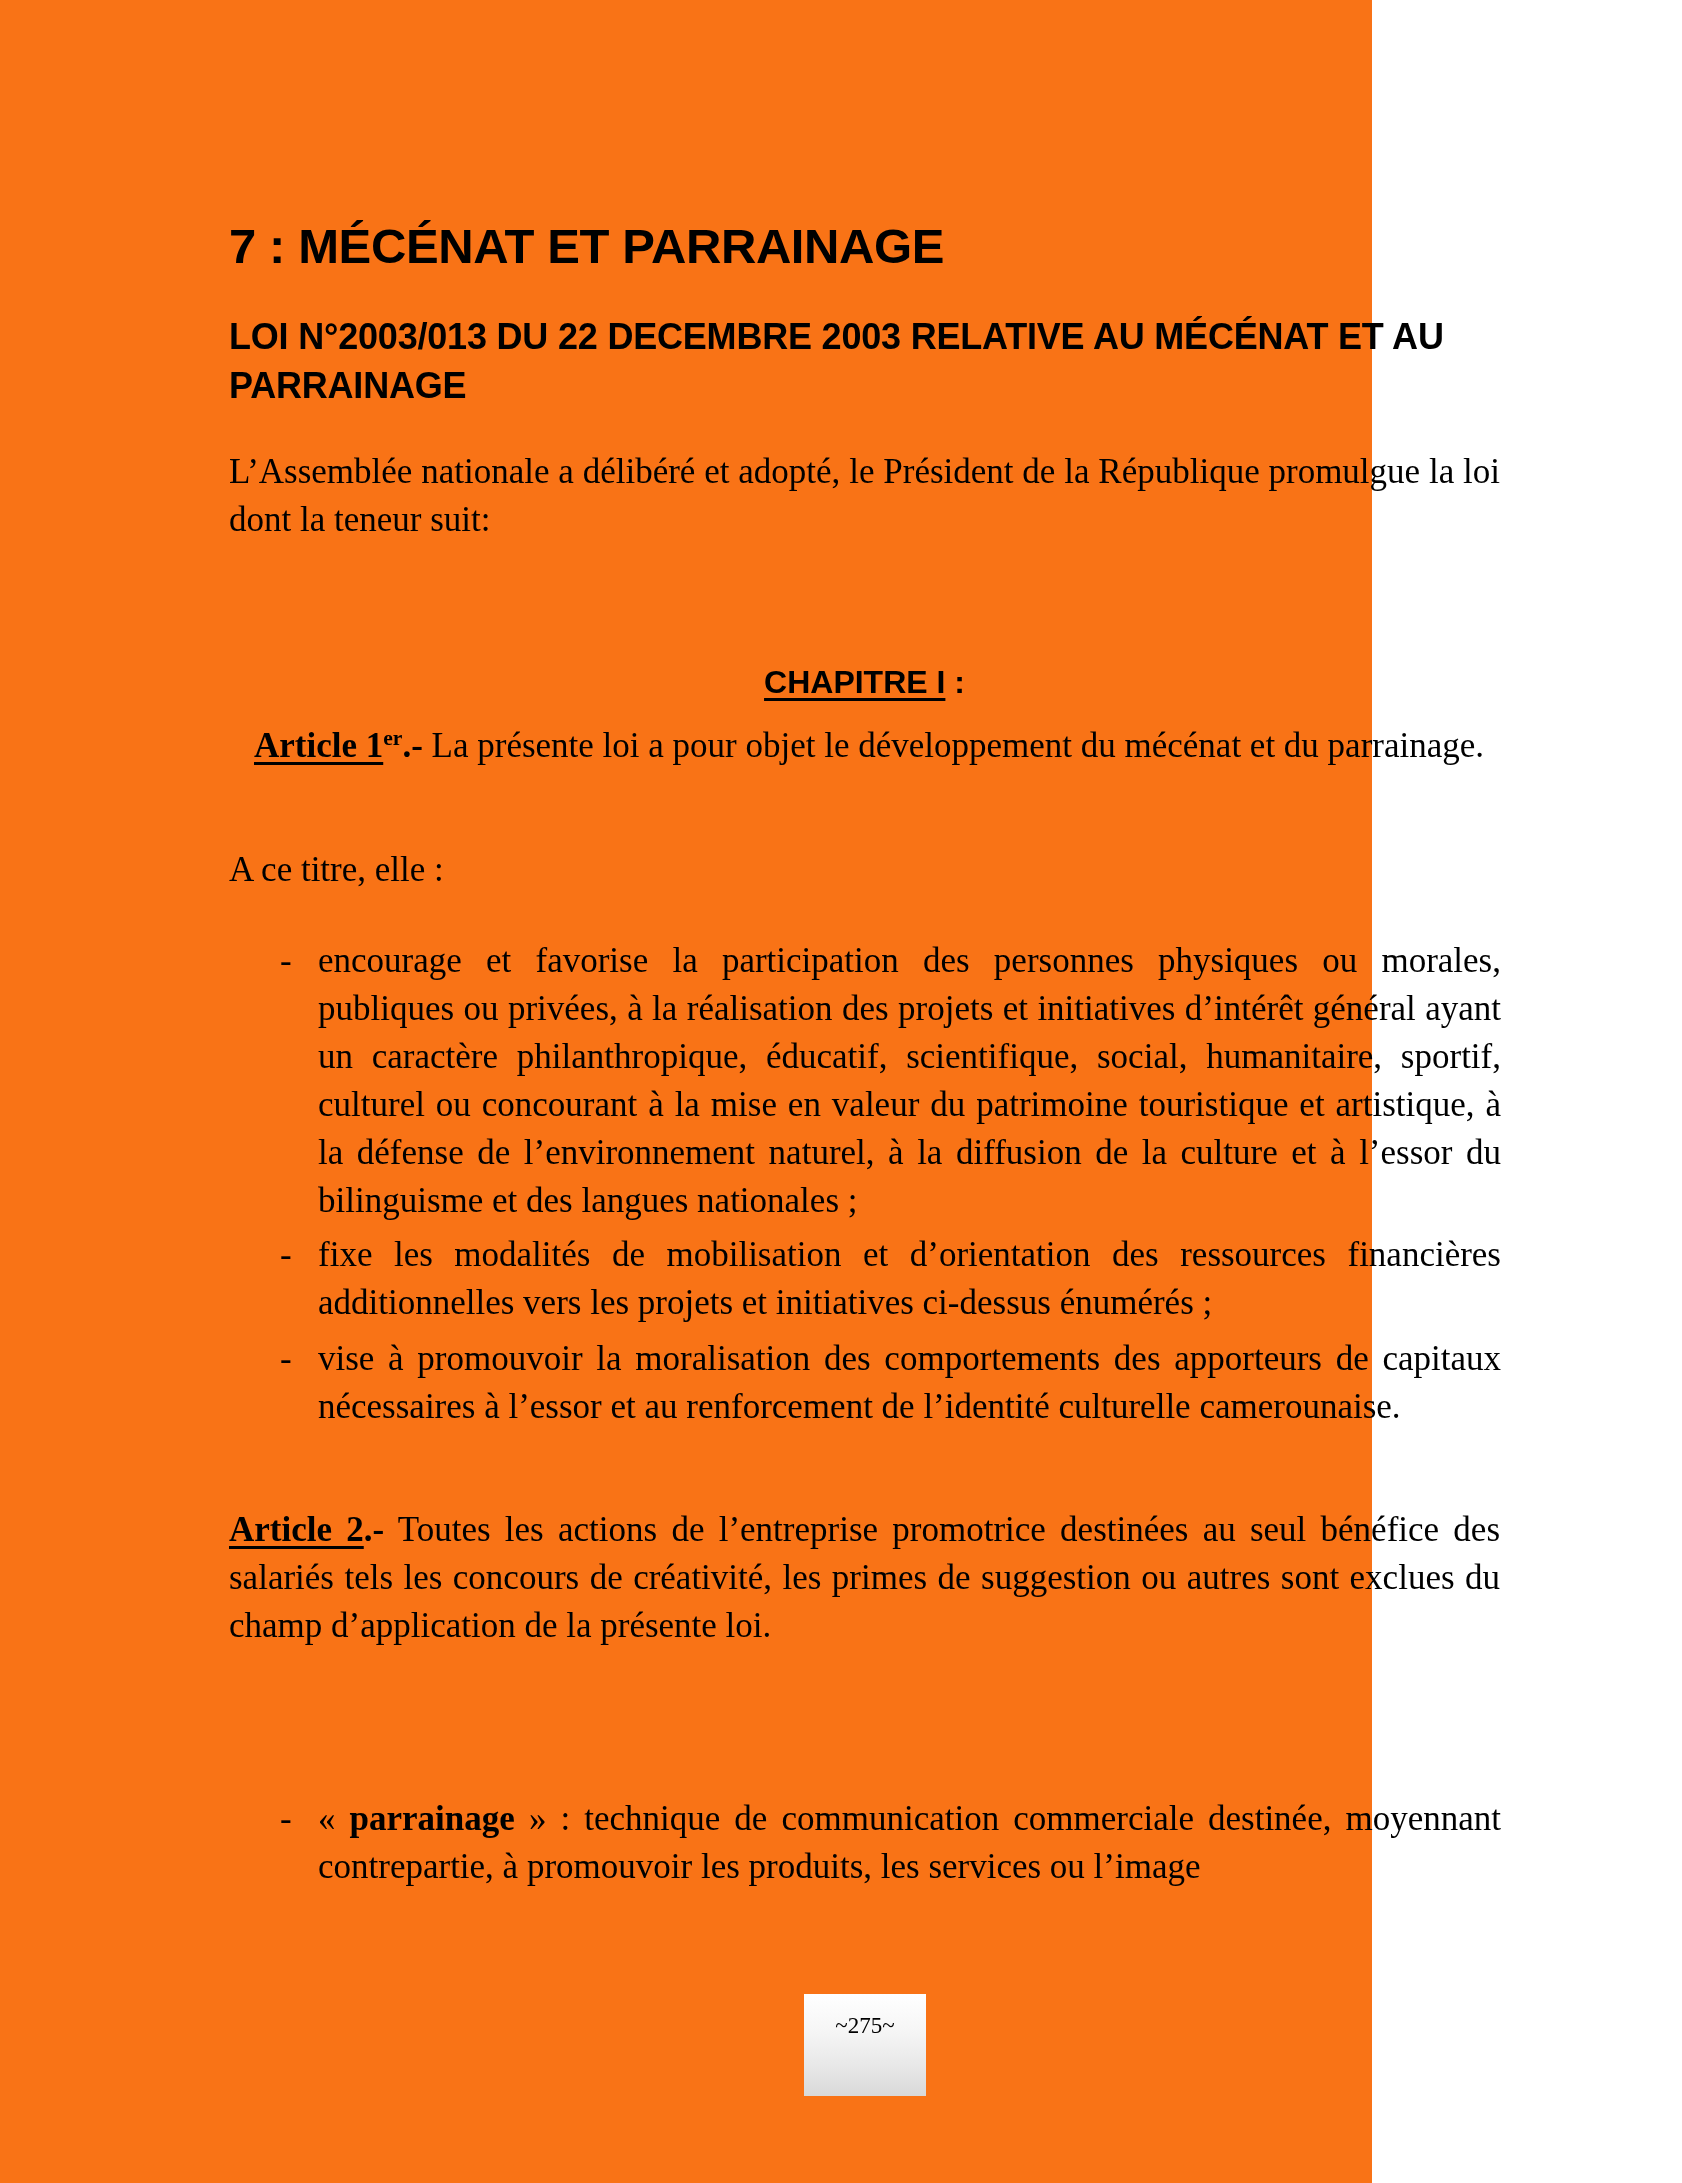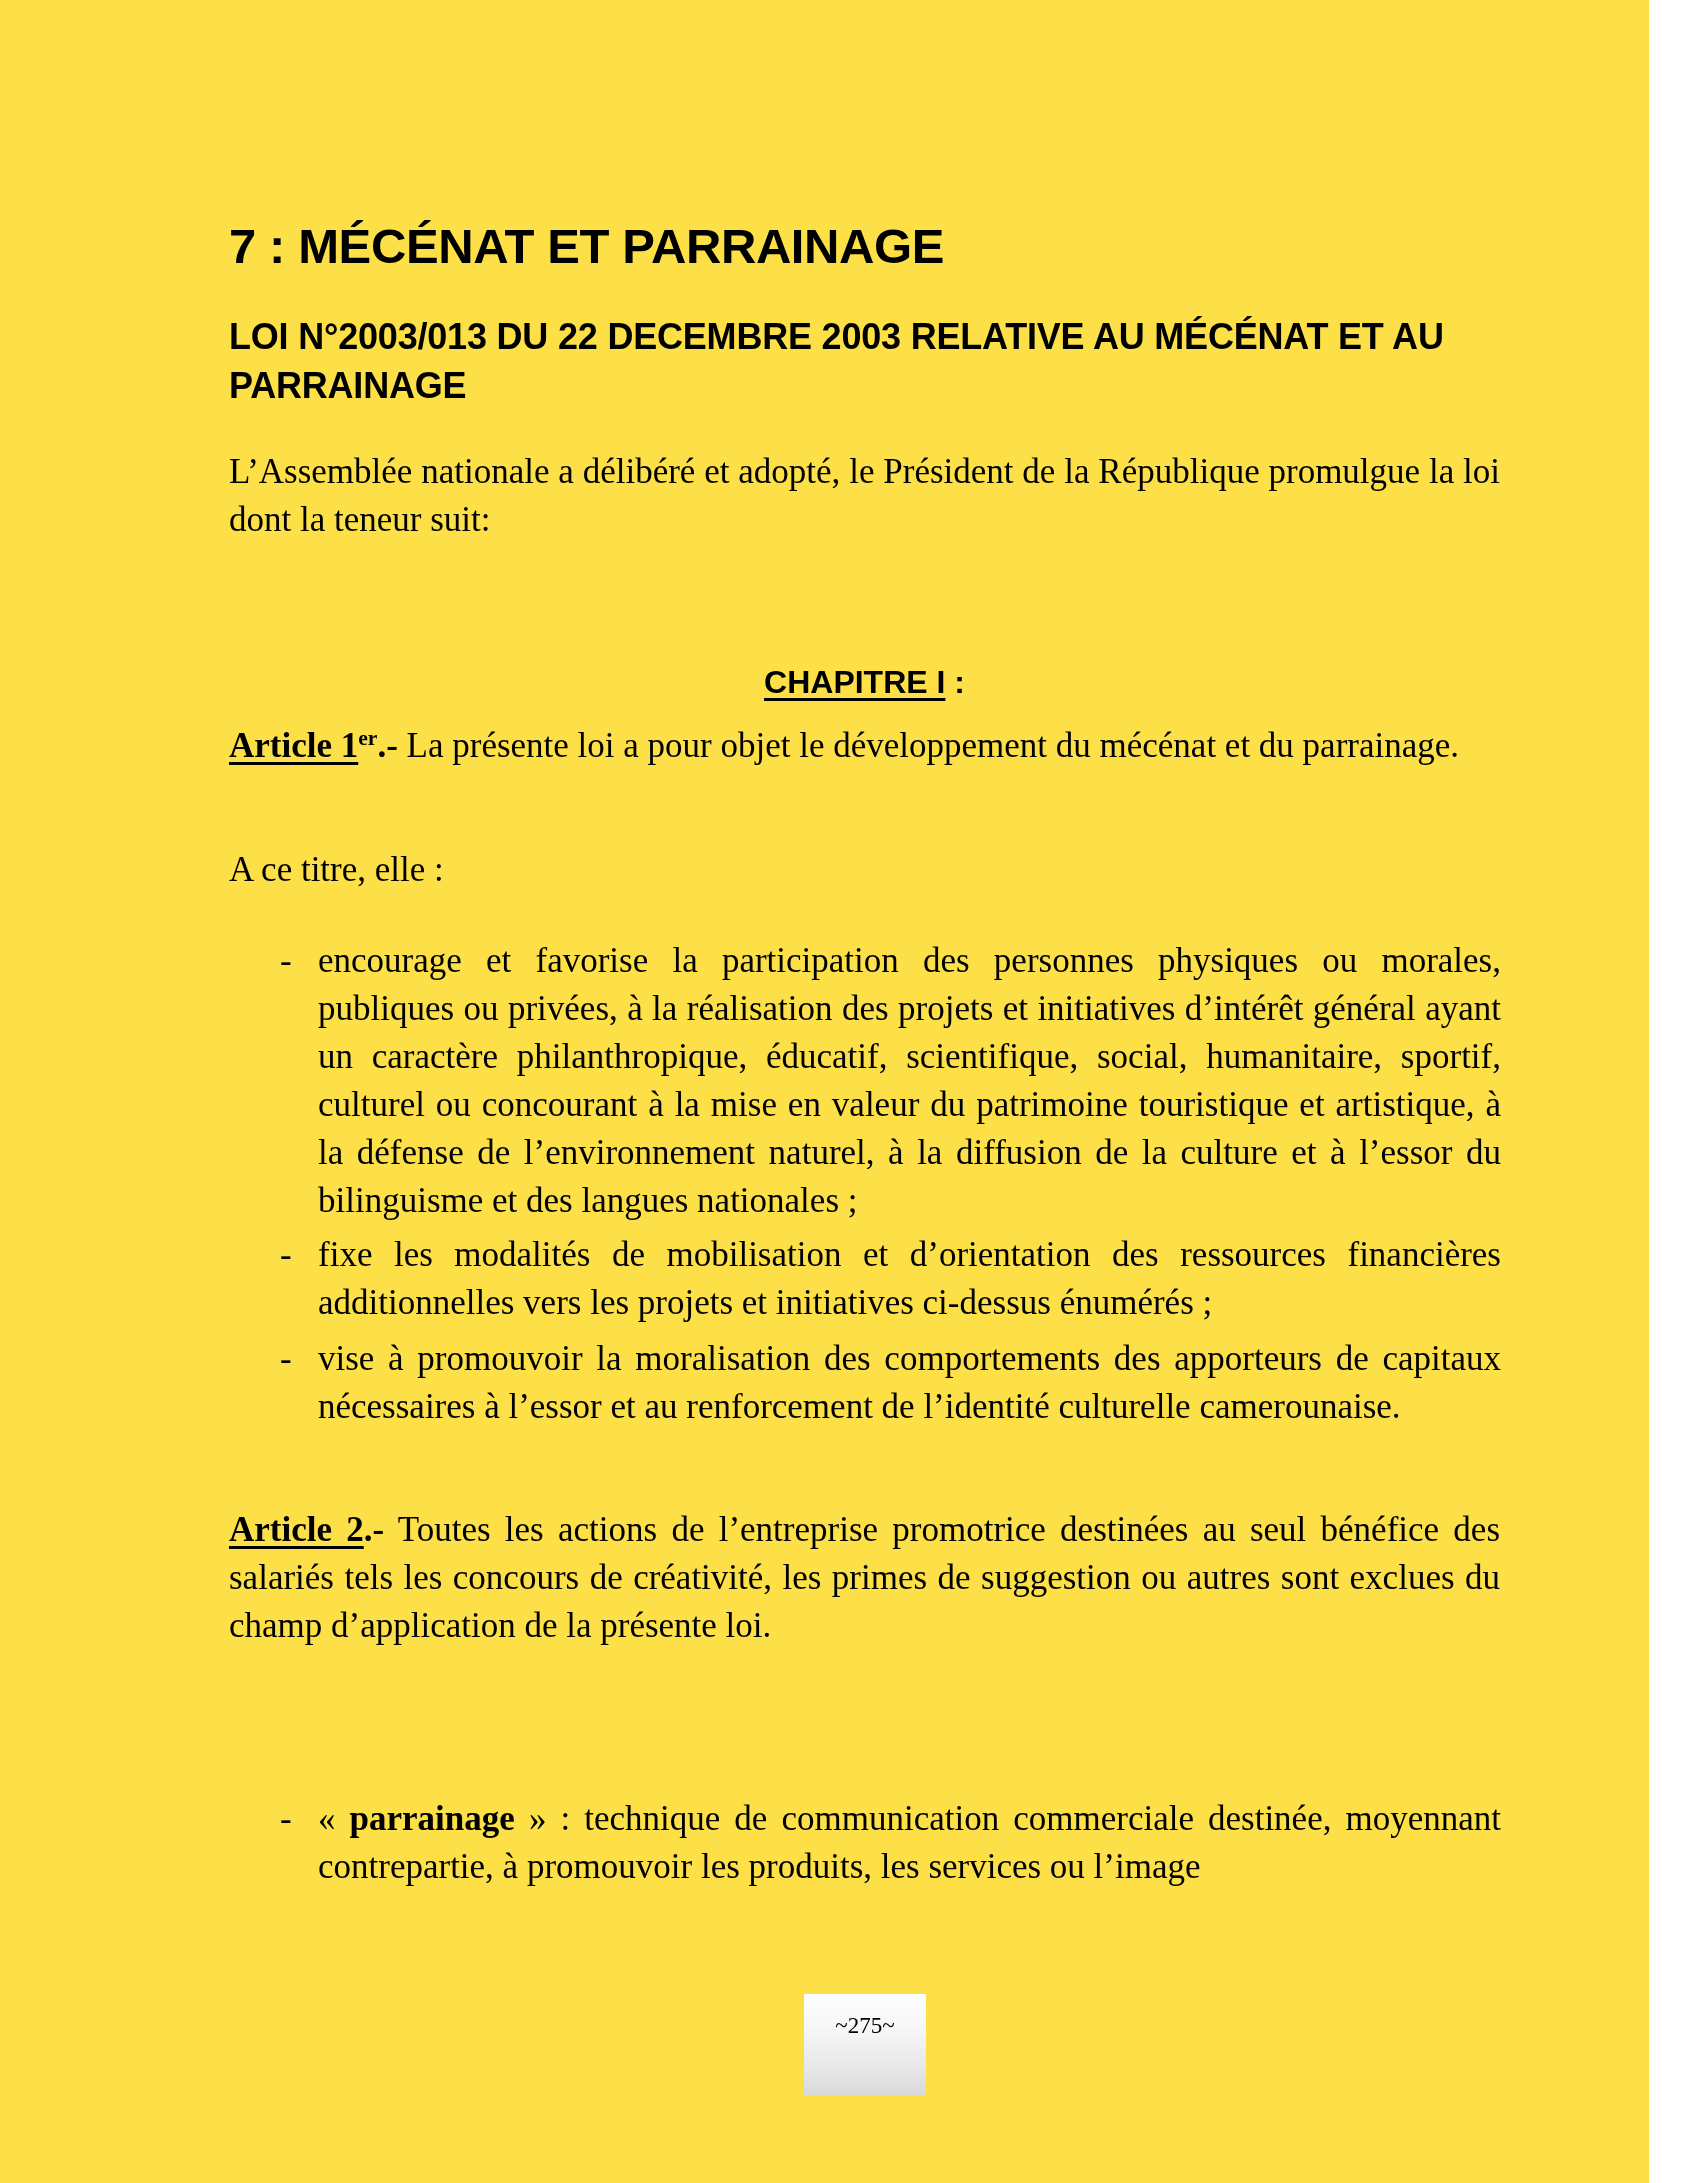--- a/index.html
+++ b/index.html
@@ -1,17 +1,17 @@
 <!DOCTYPE html>
 <html style="font-size:12.3px"><head>
   <meta charset="utf-8">
   <style>
     html, body { margin: 0; padding: 0; background: #ffffff; }
     body { width: 1683px; height: 2183px; position: relative; overflow: hidden; color: #000; }
-    .page { position: absolute; left: 0; top: 0; width: 1649px; height: 2183px; background: #fde047; }
+    .page { position: absolute; left: 0; top: 0; width: 1372px; height: 2183px; background: #f97316; }
     .abs { position: absolute; }
     .sans { font-family: "Liberation Sans", "DejaVu Sans", sans-serif; font-weight: bold; }
     .serif { font-family: "Liberation Serif", "DejaVu Serif", serif; }
     .title { left: 229px; top: 215px; font-size: 49px; line-height: 62px; white-space: nowrap; letter-spacing: -0.4px; }
     .law-title { left: 229px; top: 312px; width: 1278px; font-size: 36px; line-height: 49px; letter-spacing: -0.2px; }
     .para { left: 229px; width: 1271px; font-size: 35px; line-height: 48px; text-align: justify; text-align-last: left; }
     .para.full { text-align-last: justify; }
     .chapter { left: 229px; width: 1271px; text-align: center; font-size: 32px; line-height: 45px; margin-top: 48px; }
     .u { text-decoration: underline; text-decoration-thickness: 3.1px; text-underline-offset: 4.6px; }
     .b { font-weight: bold; }
@@ -32,21 +32,21 @@
   <div class="abs sans title">7 : MÉCÉNAT ET PARRAINAGE</div>
 
   <div class="abs sans law-title">LOI N°2003/013 DU 22 DECEMBRE 2003 RELATIVE AU MÉCÉNAT ET AU PARRAINAGE</div>
 
   <div class="abs serif para" style="top:448px;">L’Assemblée nationale a délibéré et adopté, le Président de la République promulgue la loi dont la teneur suit:</div>
 
   <div class="abs sans chapter" style="top:612px;">
     <div><span class="u">CHAPITRE I</span><span> :</span></div>
   </div>
 
-  <div class="abs serif para full" style="top:722px; text-align-last:left;"><span class="b u">Article 1</span><sup class="er b">er</sup><span class="b">.-</span><span> La présente loi a pour objet le développement du mécénat et du parrainage.</span></div>
+  <div class="abs serif para full" style="top:722px; text-align-last:left;margin-left:25px;"><span class="b u">Article 1</span><sup class="er b">er</sup><span class="b">.-</span><span> La présente loi a pour objet le développement du mécénat et du parrainage.</span></div>
 
   <div class="abs serif para" style="top:846px;">A ce titre, elle  :</div>
 
   <div class="abs serif list" style="top:937px; height:578px;">
     <div class="item" style="top:0;">
       <span class="dash">-</span>
       <span class="txt">encourage et favorise la participation des personnes physiques ou morales, publiques ou privées, à la réalisation des projets et initiatives d’intérêt général ayant un caractère philanthropique, éducatif, scientifique, social, humanitaire, sportif, culturel ou concourant à la mise en valeur du patrimoine touristique et artistique, à la défense de l’environnement naturel, à la diffusion de la culture et à l’essor du bilinguisme et des langues nationales ;</span>
     </div>
     <div class="item" style="top:294px;">
       <span class="dash">-</span>

